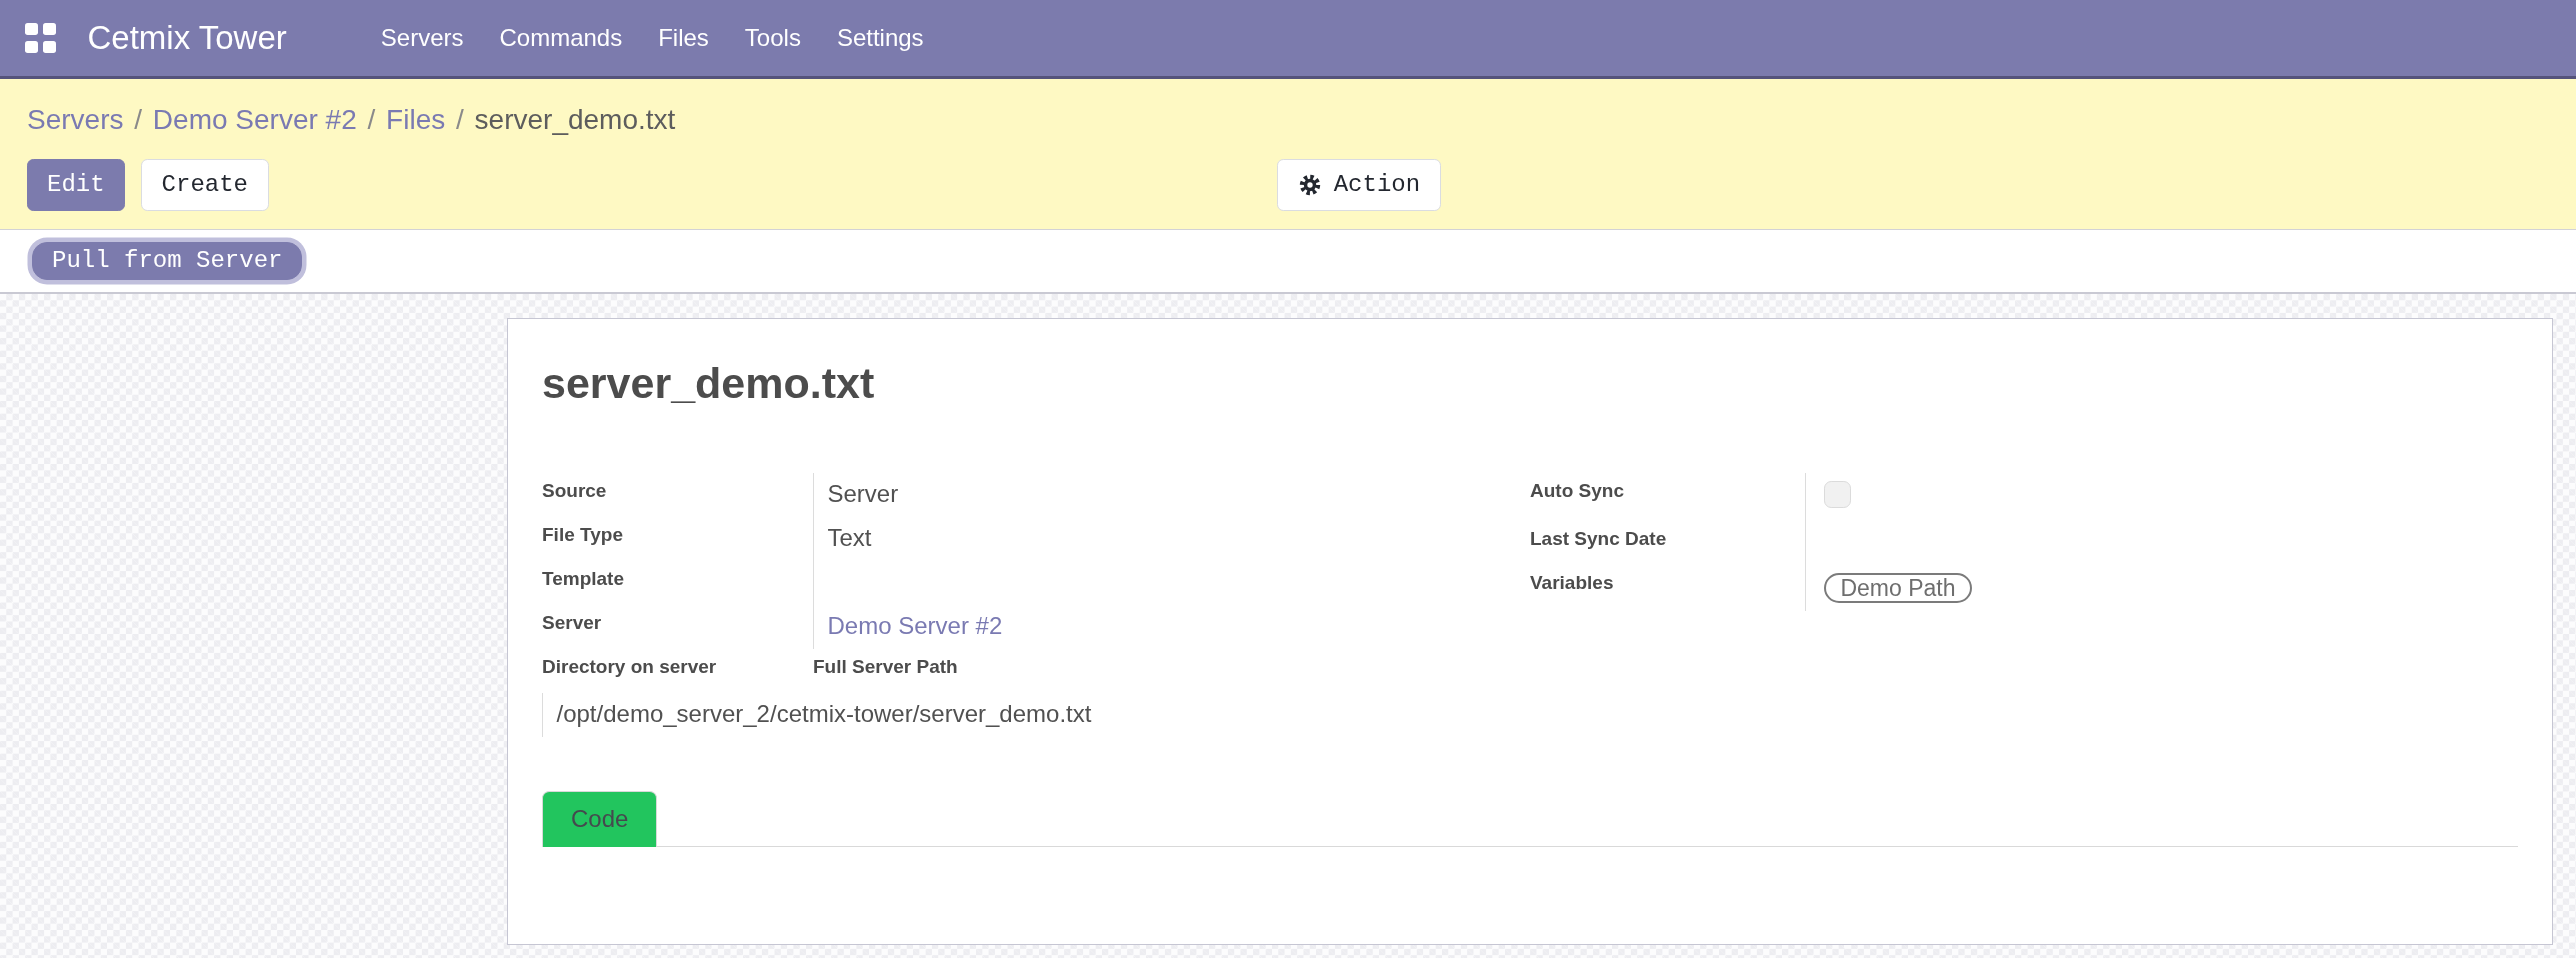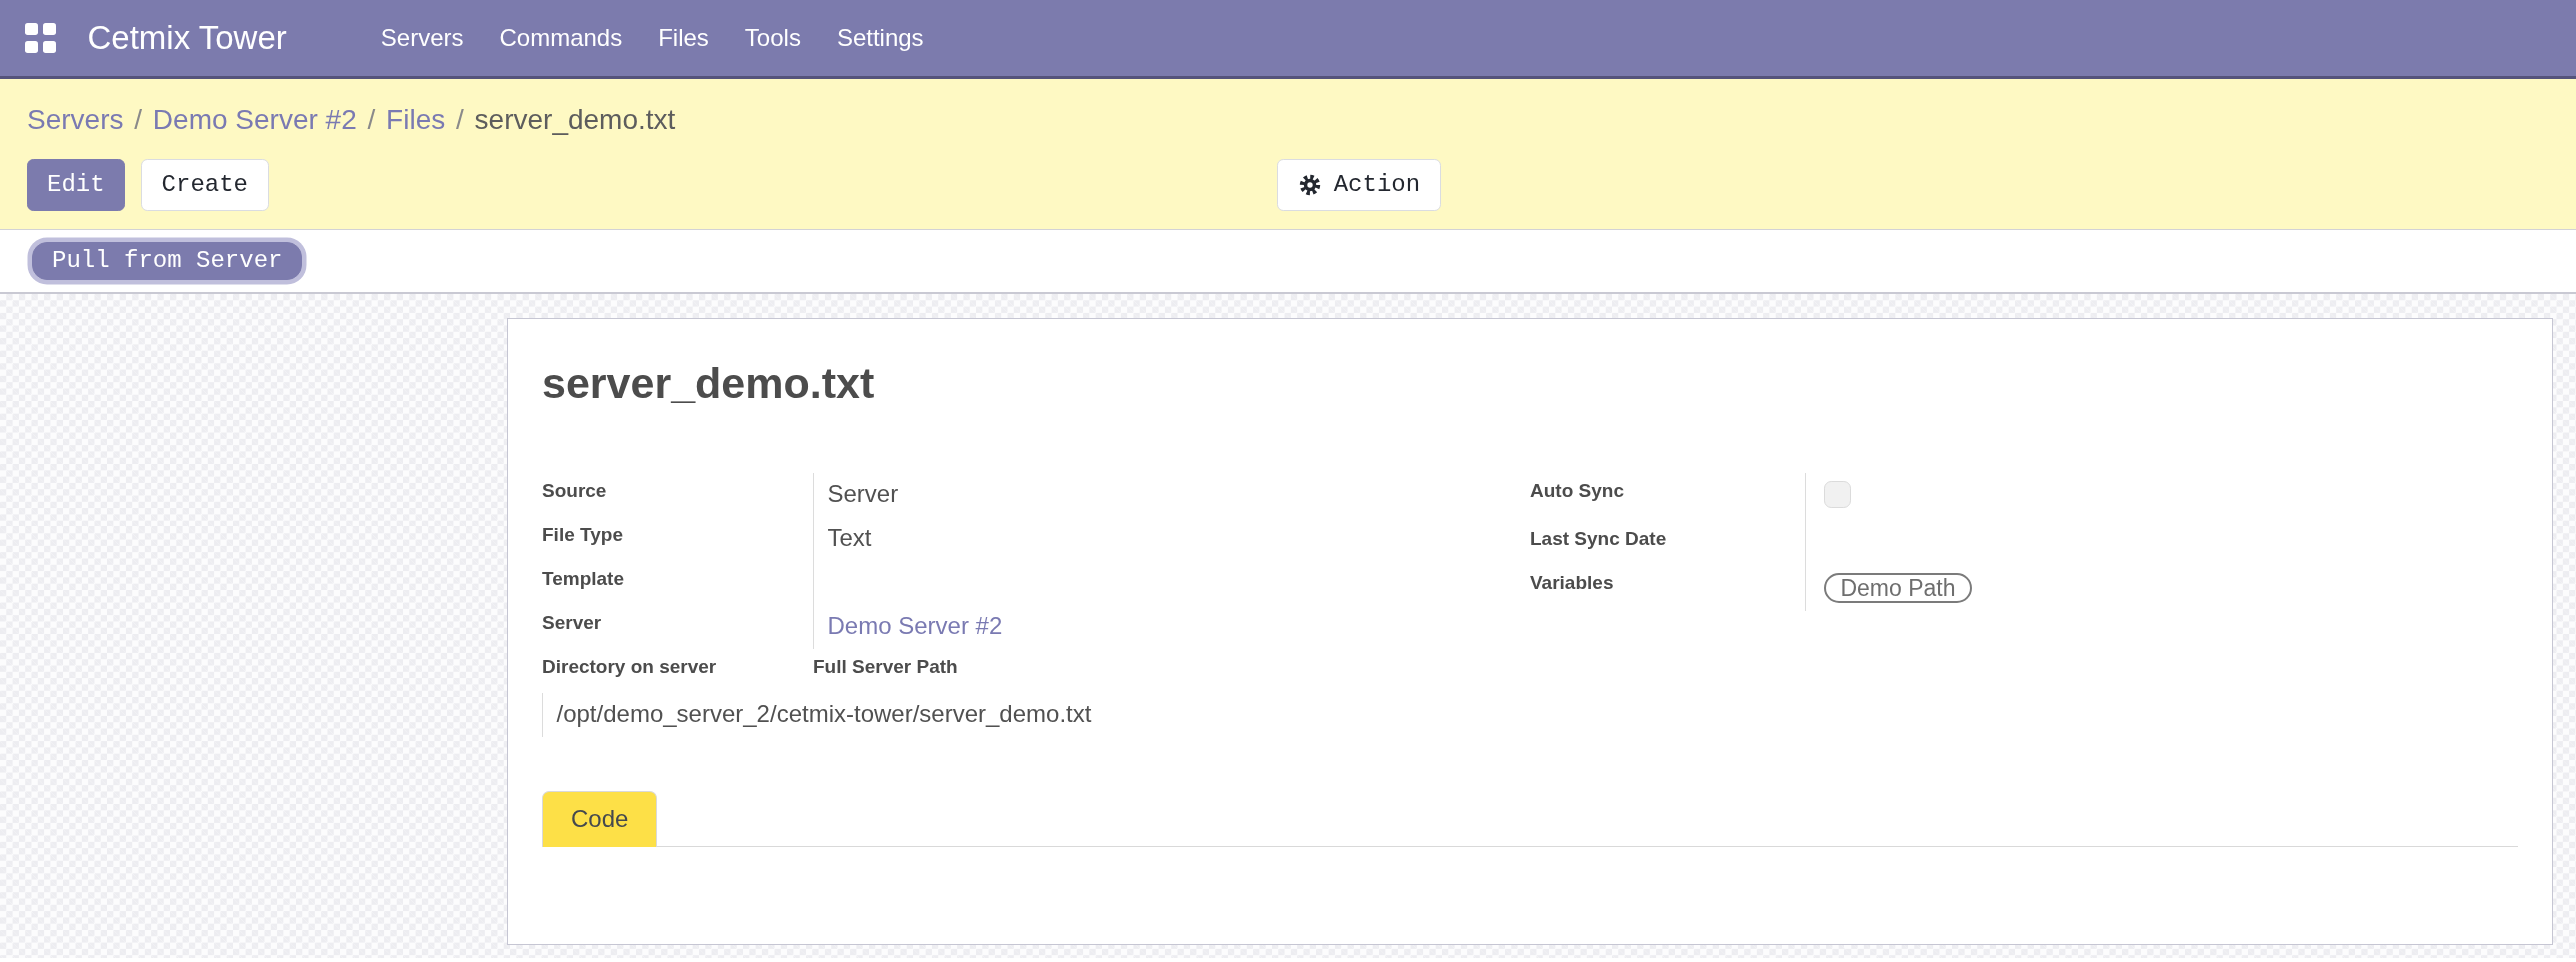--- a/index.html
+++ b/index.html
@@ -60,21 +60,21 @@
   .f-value{font-size:24px;color:var(--text-value);border-left:0.9px solid #dcdcdc;
            padding:7.2px 0 7.2px 13.5px;min-height:44px;white-space:nowrap}
   .field-group.right .f-value{padding-left:18px}
   .f-link{color:var(--link);text-decoration:none;cursor:pointer}
   .checkbox{display:inline-block;width:27px;height:27px;border-radius:7.2px;
             background:#f1f1f1;border:0.9px solid #dbdbdb;margin-top:0.9px;cursor:pointer}
   .tag{display:inline-flex;align-items:center;height:30.5px;padding:0 14.4px;
        border:2.7px solid var(--tag-border);border-radius:19px;color:var(--tag-text);font-size:23px;margin-top:0.9px}
 
   .notebook-header{display:flex;margin-top:54px}
-  .tab{height:56px;line-height:54px;padding:0 28px;font-size:24px;color:#45494e;background:#fde047;
+  .tab{height:56px;line-height:54px;padding:0 28px;font-size:24px;color:#45494e;background:#22c55e;
        border:0.9px solid var(--border-light);border-bottom:none;border-radius:7.2px 7.2px 0 0;cursor:pointer}
   .header-rest{flex:1;border-bottom:0.9px solid var(--border-light)}
   .tab-content{height:90px;background:#fff}
 </style>
 </head>
 <body>
 
 <header class="navbar">
   <div class="apps-icon">
     <span></span>

